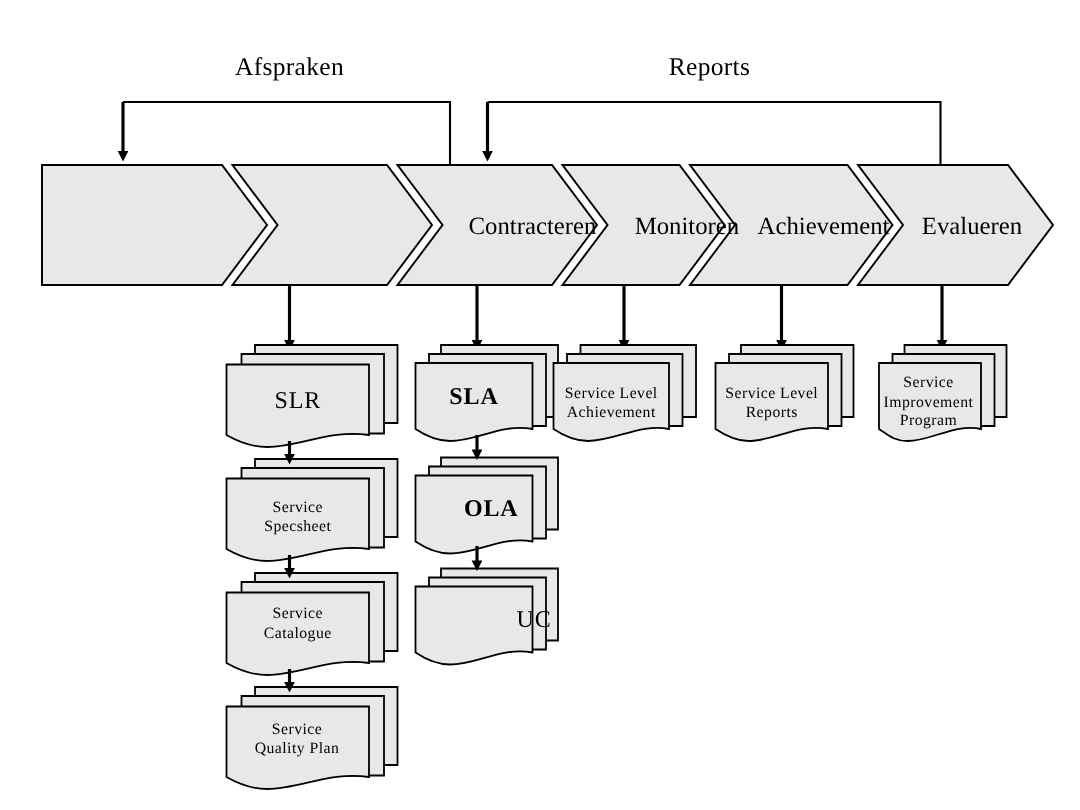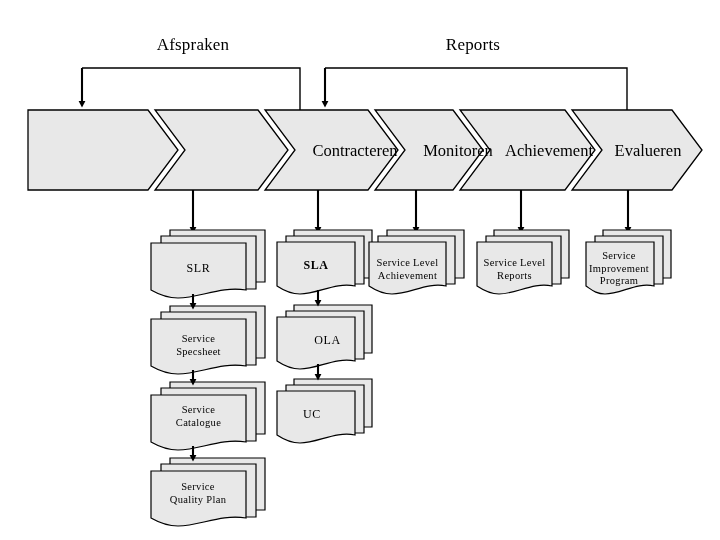--- a/index.html
+++ b/index.html
@@ -51,21 +51,21 @@
 
   .doc-label {
     position: absolute;
     font-size: 10.5px;
     line-height: 12.5px;
     text-align: center;
     letter-spacing: 0.3px;
     white-space: pre-line;
   }
   .doc-label.big {
-    font-size: 12px;
+    font-size: 16px;
     line-height: 14px;
     letter-spacing: 0.6px;
   }
 </style>
 </head>
 <body>
 
 <div id="canvas">
 
   <svg class="svg-layer" viewBox="0 0 720 540" xmlns="http://www.w3.org/2000/svg">
@@ -179,22 +179,22 @@
 
   <div class="doc-label big" style="left:151px; top:261px; width:95px;">SLR</div>
   <div class="doc-label" style="left:151px; top:333px; width:95px;">Service
 Specsheet</div>
   <div class="doc-label" style="left:151px; top:404px; width:95px;">Service
 Catalogue</div>
   <div class="doc-label" style="left:148px; top:481px; width:100px;">Service
 Quality Plan</div>
 
   <div class="doc-label big" style="left:277px; top:258px; width:78px;font-weight:bold;">SLA</div>
-  <div class="doc-label big" style="left:277px; top:333px; width:101px;">OLA</div>
-  <div class="doc-label big" style="left:277px; top:407px; width:70px;">UC</div>
+  <div class="doc-label big" style="left:277px; top:333px; width:101px;font-weight:bold;">OLA</div>
+  <div class="doc-label big" style="left:277px; top:407px; width:70px;padding-left:44px;">UC</div>
 
   <div class="doc-label" style="left:369px; top:257px; width:77px;">Service Level
 Achievement</div>
   <div class="doc-label" style="left:477px; top:257px; width:75px;">Service Level
 Reports</div>
   <div class="doc-label" style="left:584px; top:250px; width:70px;">Service
 Improvement
 Program</div>
 
 </div>

